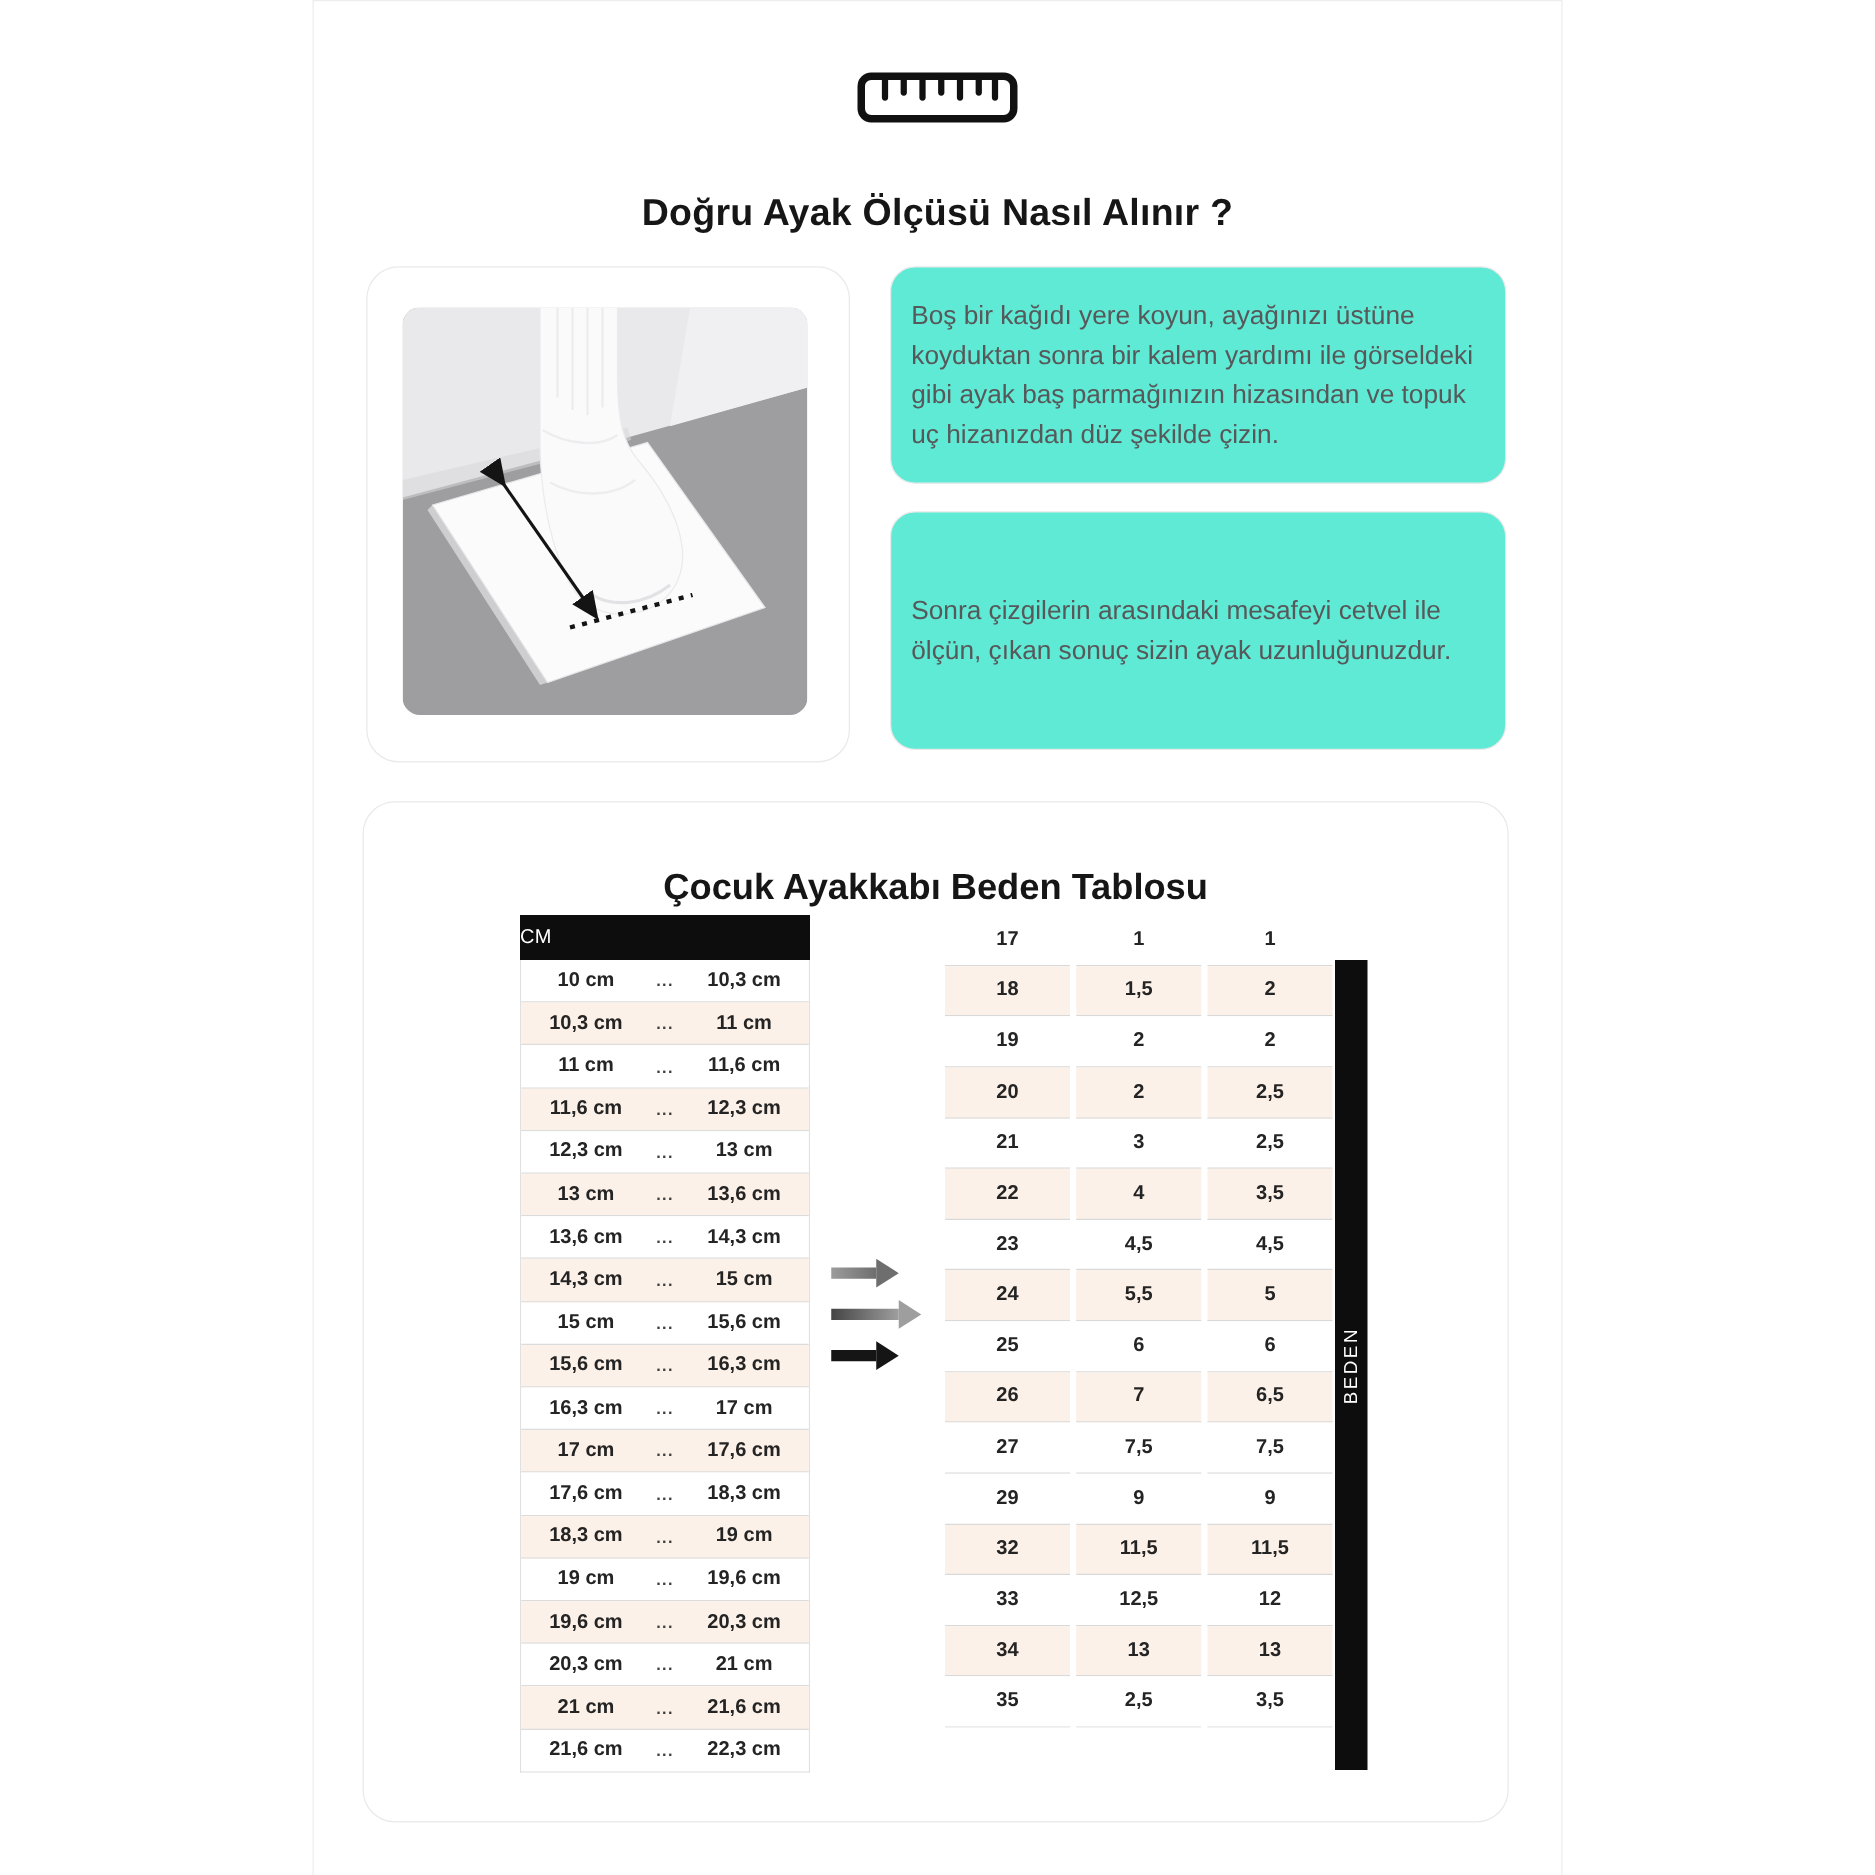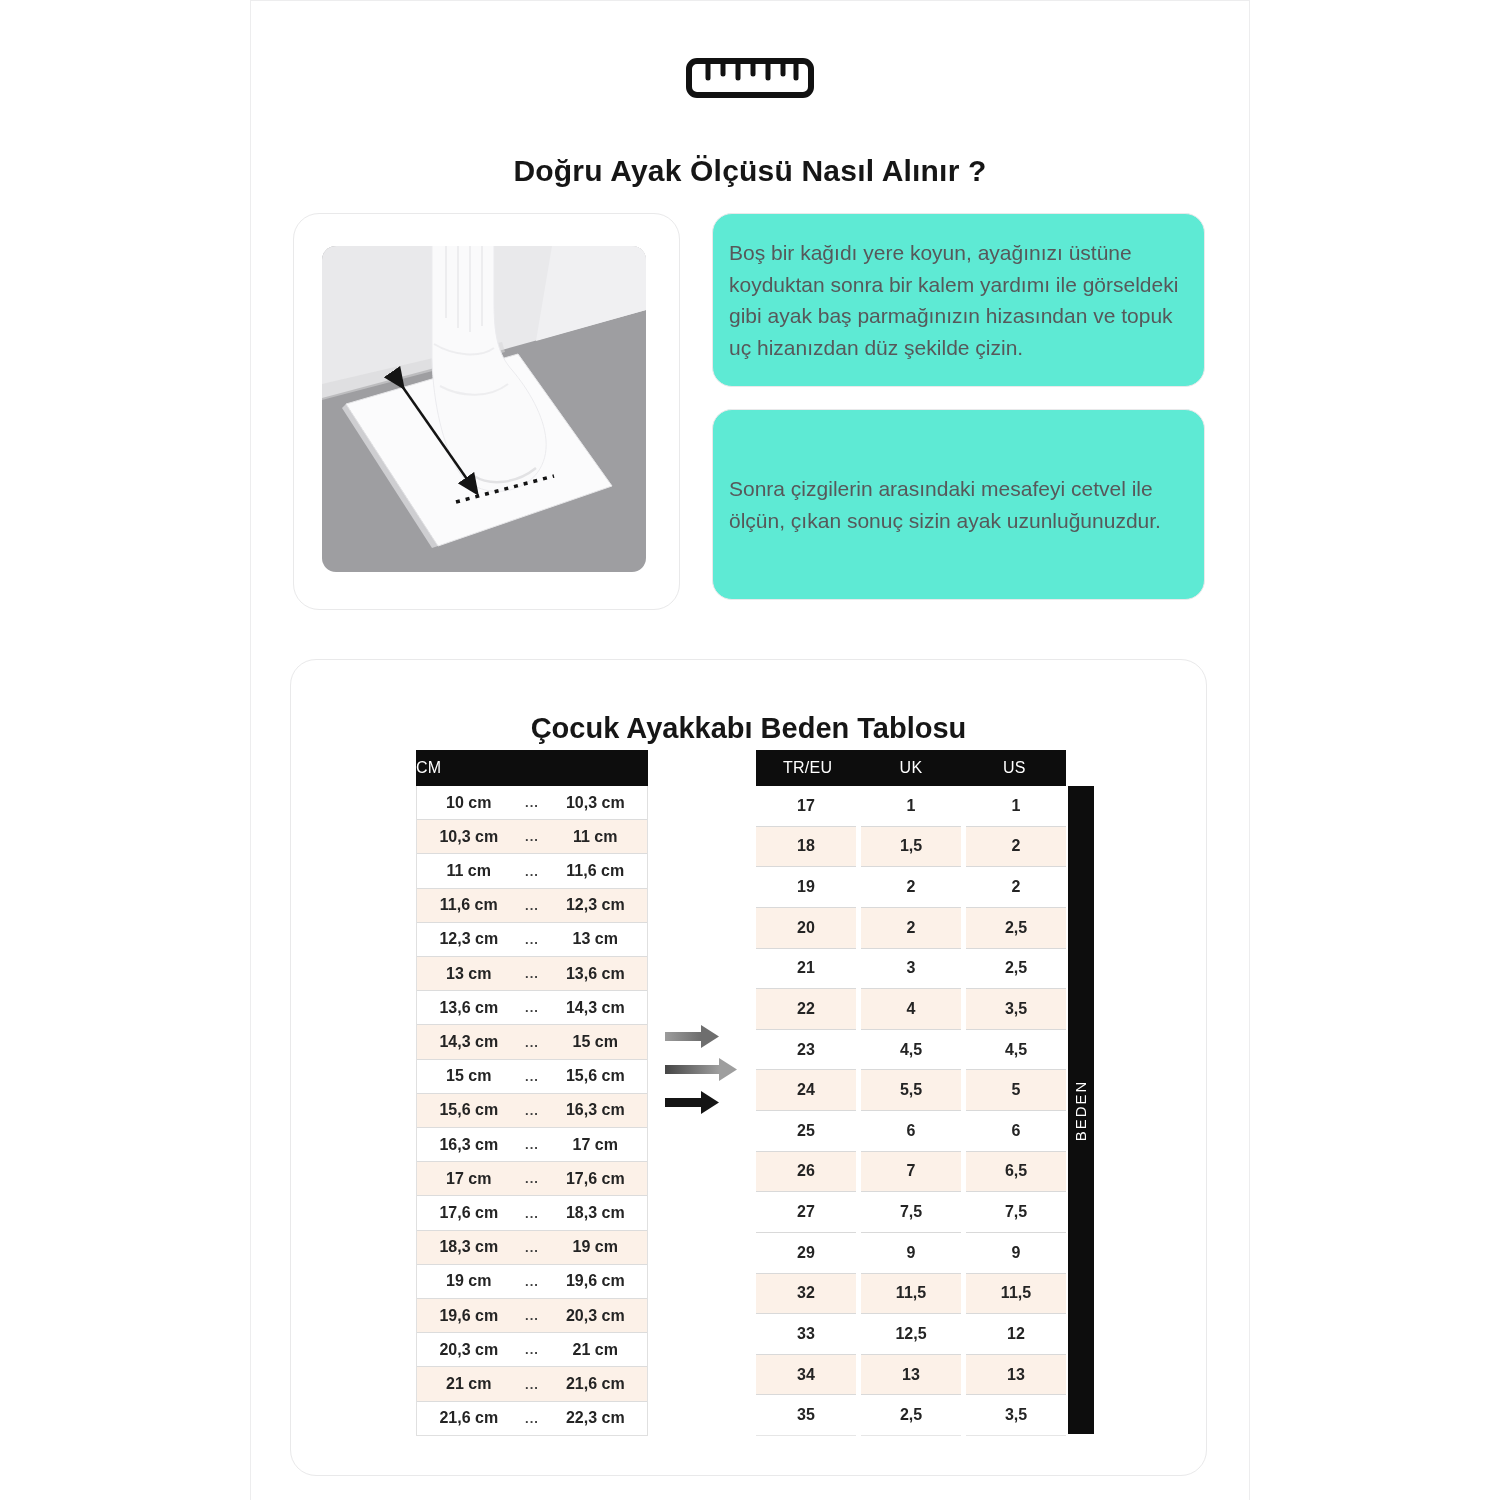--- a/index.html
+++ b/index.html
@@ -20,21 +20,21 @@
   .photo-frame{left:28px;top:32px;width:324px;height:326px;border-radius:14px;overflow:hidden;}
 
   
   .info-box{left:712px;width:493px;border:1px solid #e9e9ea;border-radius:20px;background:#5eead4;
             display:flex;align-items:center;box-sizing:border-box;padding:26px 16px;}
   .info-box-1{top:213px;height:174px;}
   .info-box-2{top:409px;height:191px;}
   .info-text{font-size:21px;line-height:1.5;color:#57585a;}
 
   
-  .table-card{left:290px;top:659px;width:915px;height:815px;border:1px solid #e9e9ea;border-radius:26px;background:#fff;}
+  .table-card{left:290px;top:641px;width:915px;height:815px;border:1px solid #e9e9ea;border-radius:26px;background:#fff;}
   .table-title{left:0;top:28px;width:100%;text-align:center;font-size:29px;font-weight:700;color:#161616;}
 
   .thead{background:var(--header-bg,#0d0d0d);color:#fff;height:36px;display:flex;align-items:center;
          font-size:16px;font-weight:500;letter-spacing:.3px;}
   .thead.center{justify-content:flex-start;}
   .thead .th{flex:1;text-align:center;}
 
   
   .cm-table{left:125px;top:90px;width:232px;}
   .cm-body{height:650px;display:flex;flex-direction:column;border:1px solid #e0e0e0;border-top:none;box-sizing:border-box;}
@@ -254,25 +254,20 @@
       <rect x="2" y="43" width="54" height="9" fill="url(#g2)"></rect>
       <polygon points="56,36 56,59 74,47.5" fill="#9e9e9e"></polygon>
     </g>
     <g>
       <rect x="2" y="76" width="36" height="9" fill="#151515"></rect>
       <polygon points="38,69 38,92 56,80.5" fill="#151515"></polygon>
     </g>
   </svg>
 
   <div class="abs size-table">
-    <div class="thead">
-      <span class="th">TR/EU</span>
-      <span class="th">UK</span>
-      <span class="th">US</span>
-    </div>
     <div class="size-body">
         <div class="sz-row">
           <span class="cell">17</span>
           <span class="cell">1</span>
           <span class="cell">1</span>
         </div>
         <div class="sz-row alt">
           <span class="cell">18</span>
           <span class="cell">1,5</span>
           <span class="cell">2</span>

